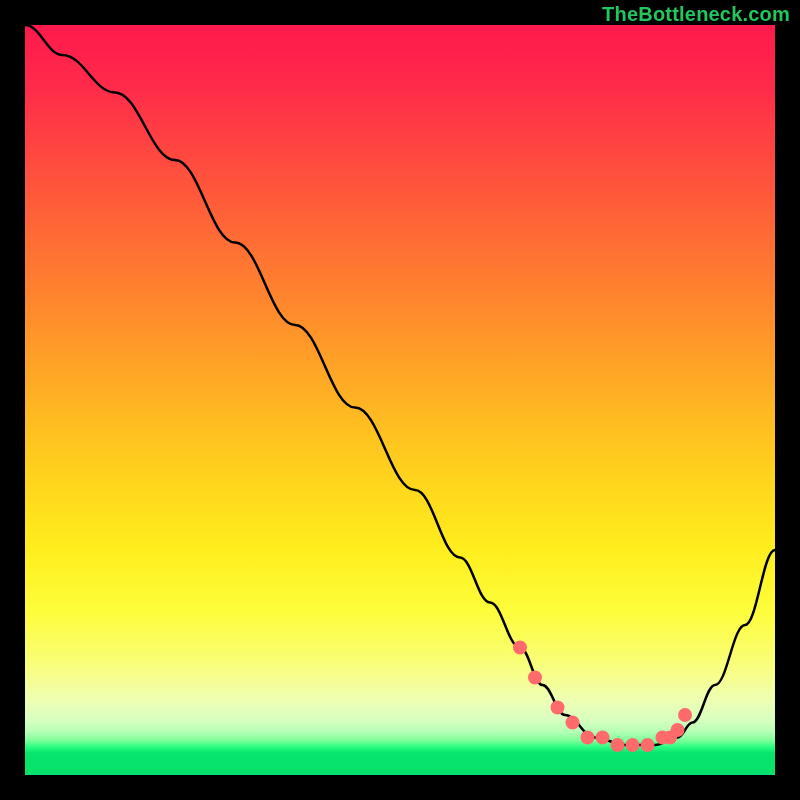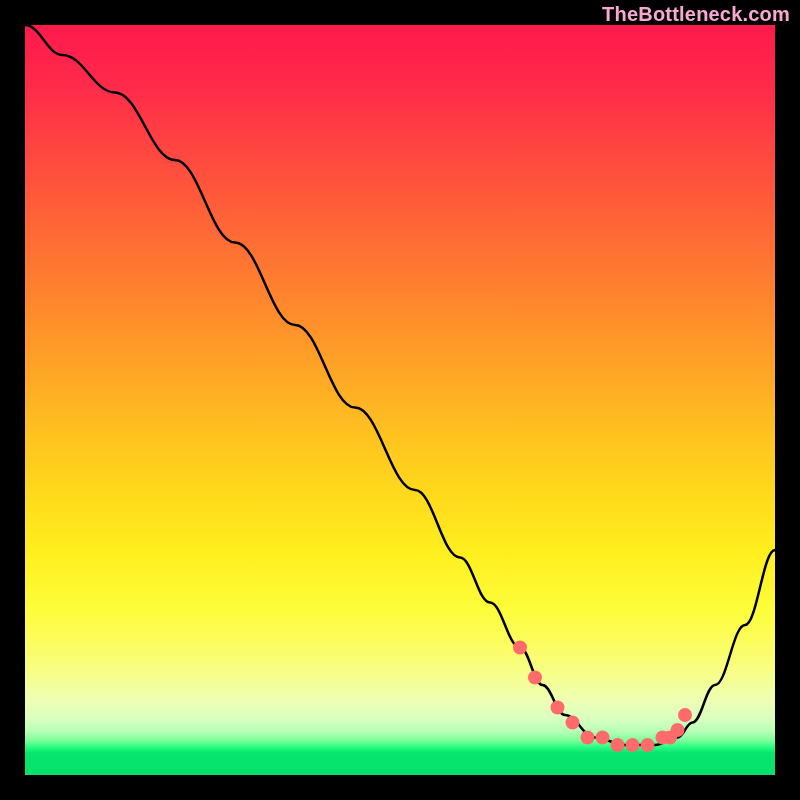--- a/index.html
+++ b/index.html
@@ -45,21 +45,21 @@
       #7dff9a 95.4%,
       #2fff84 96.2%,
       #07e66e 97%,
       #07e06a 100%
     );
   }
   .watermark {
     position: absolute;
     top: 3px;
     right: 10px;
-    color: #f9a8d4;
+    color: #22c55e;
     font-size: 20px;
     font-weight: 600;
     letter-spacing: 0.2px;
   }
   svg.curve {
     position: absolute;
     left: 25px;
     top: 25px;
     width: 750px;
     height: 750px;

